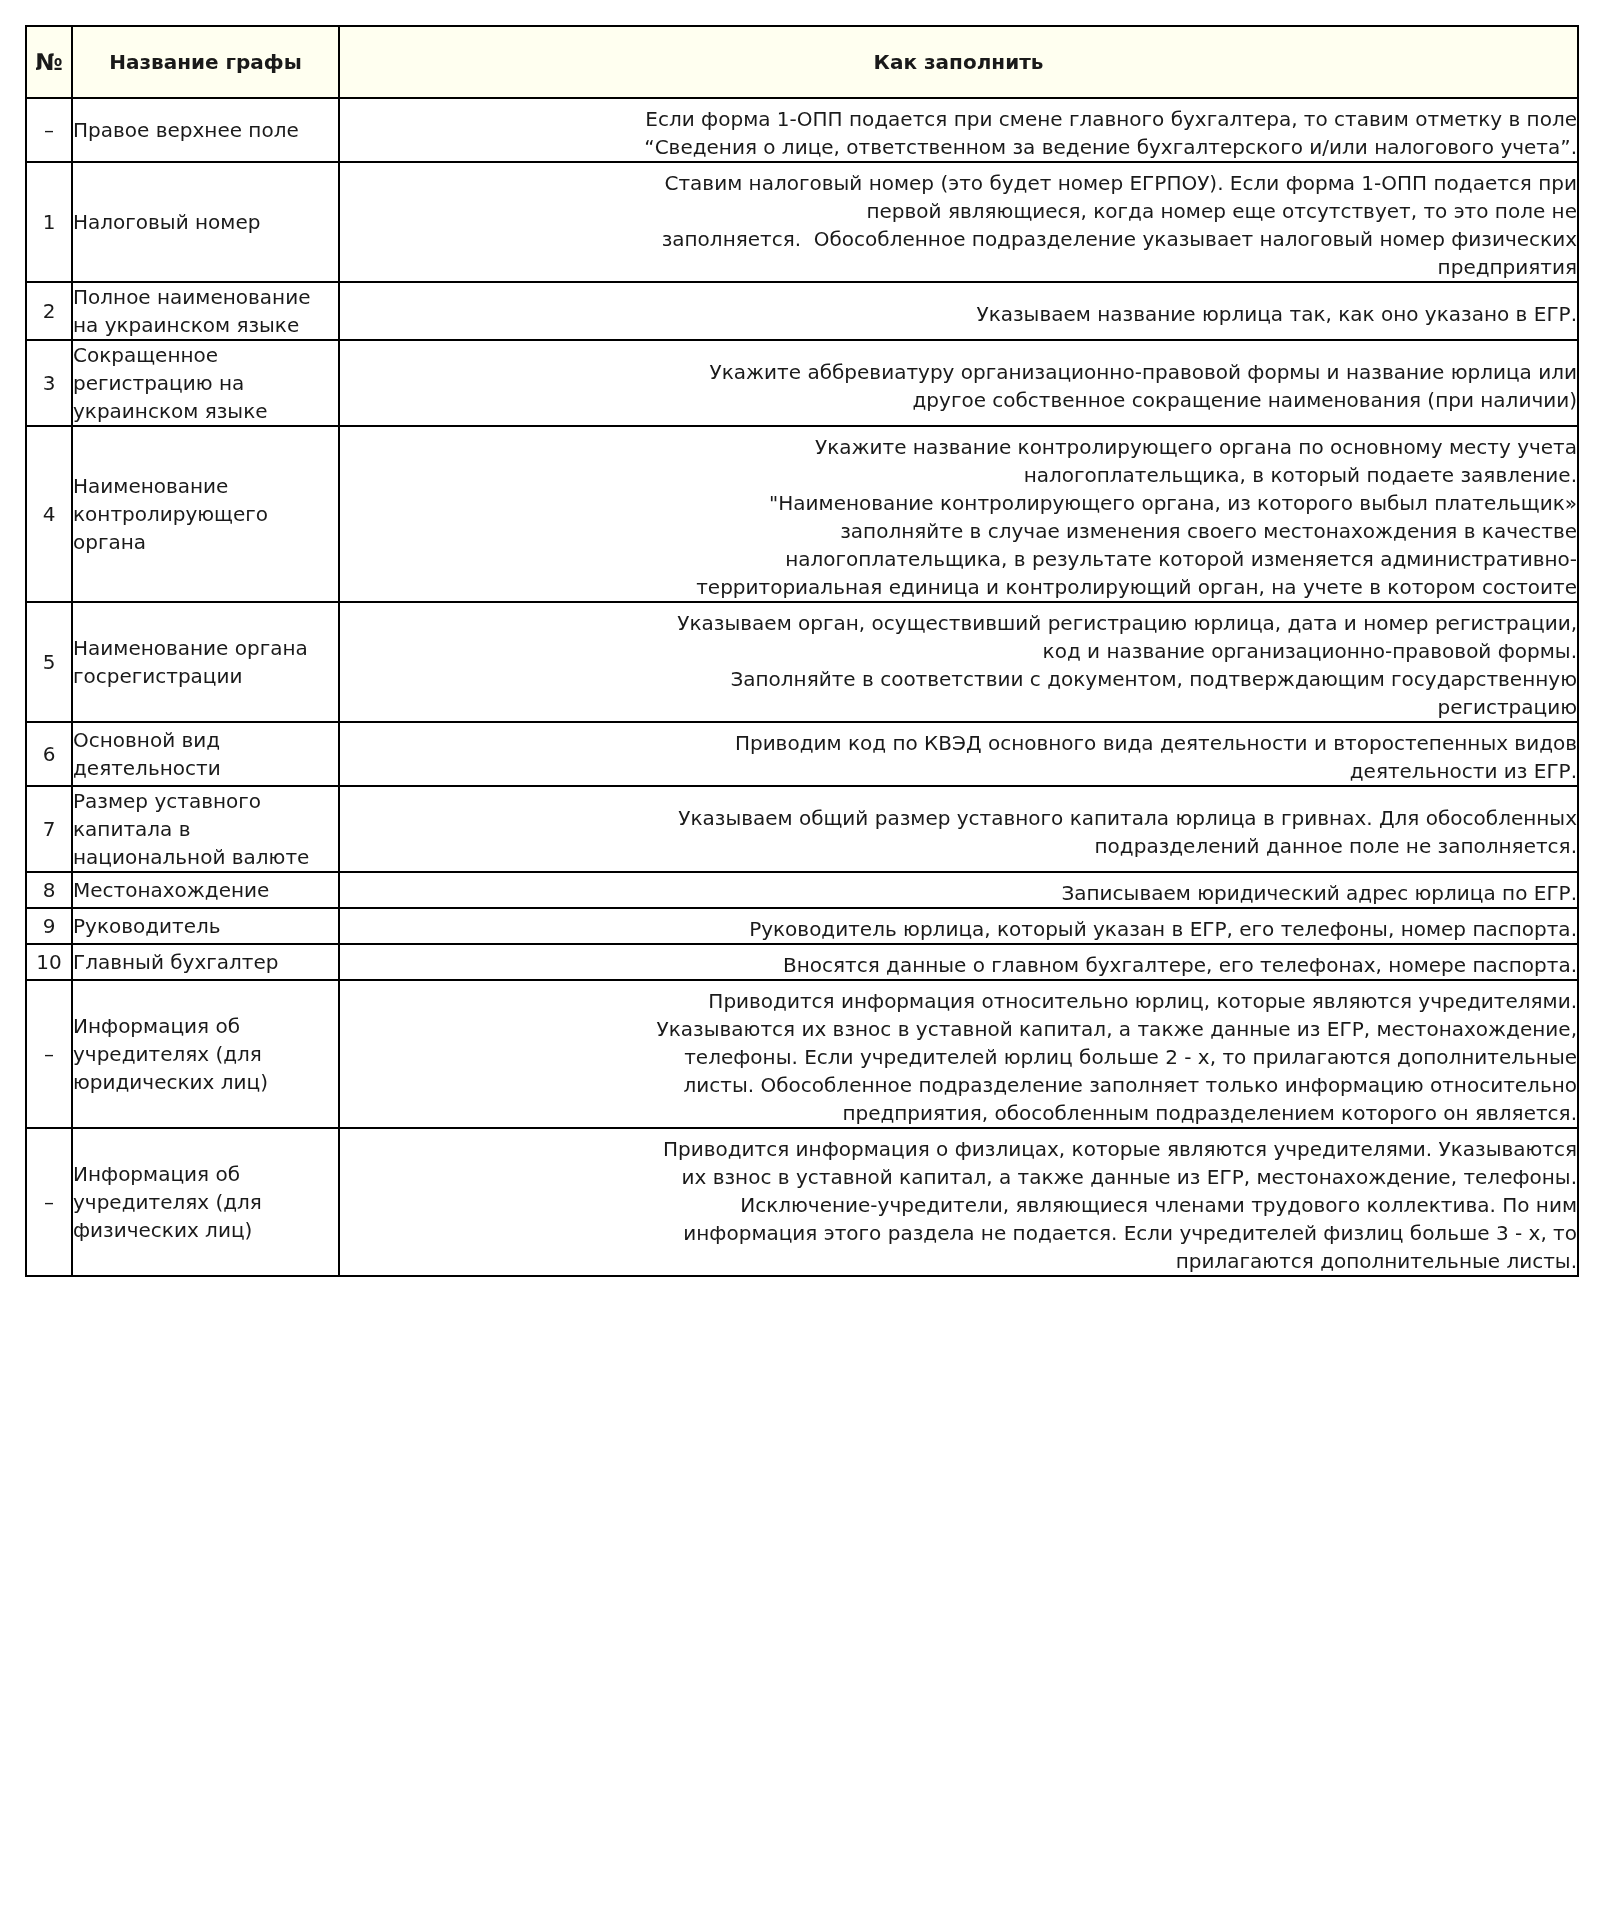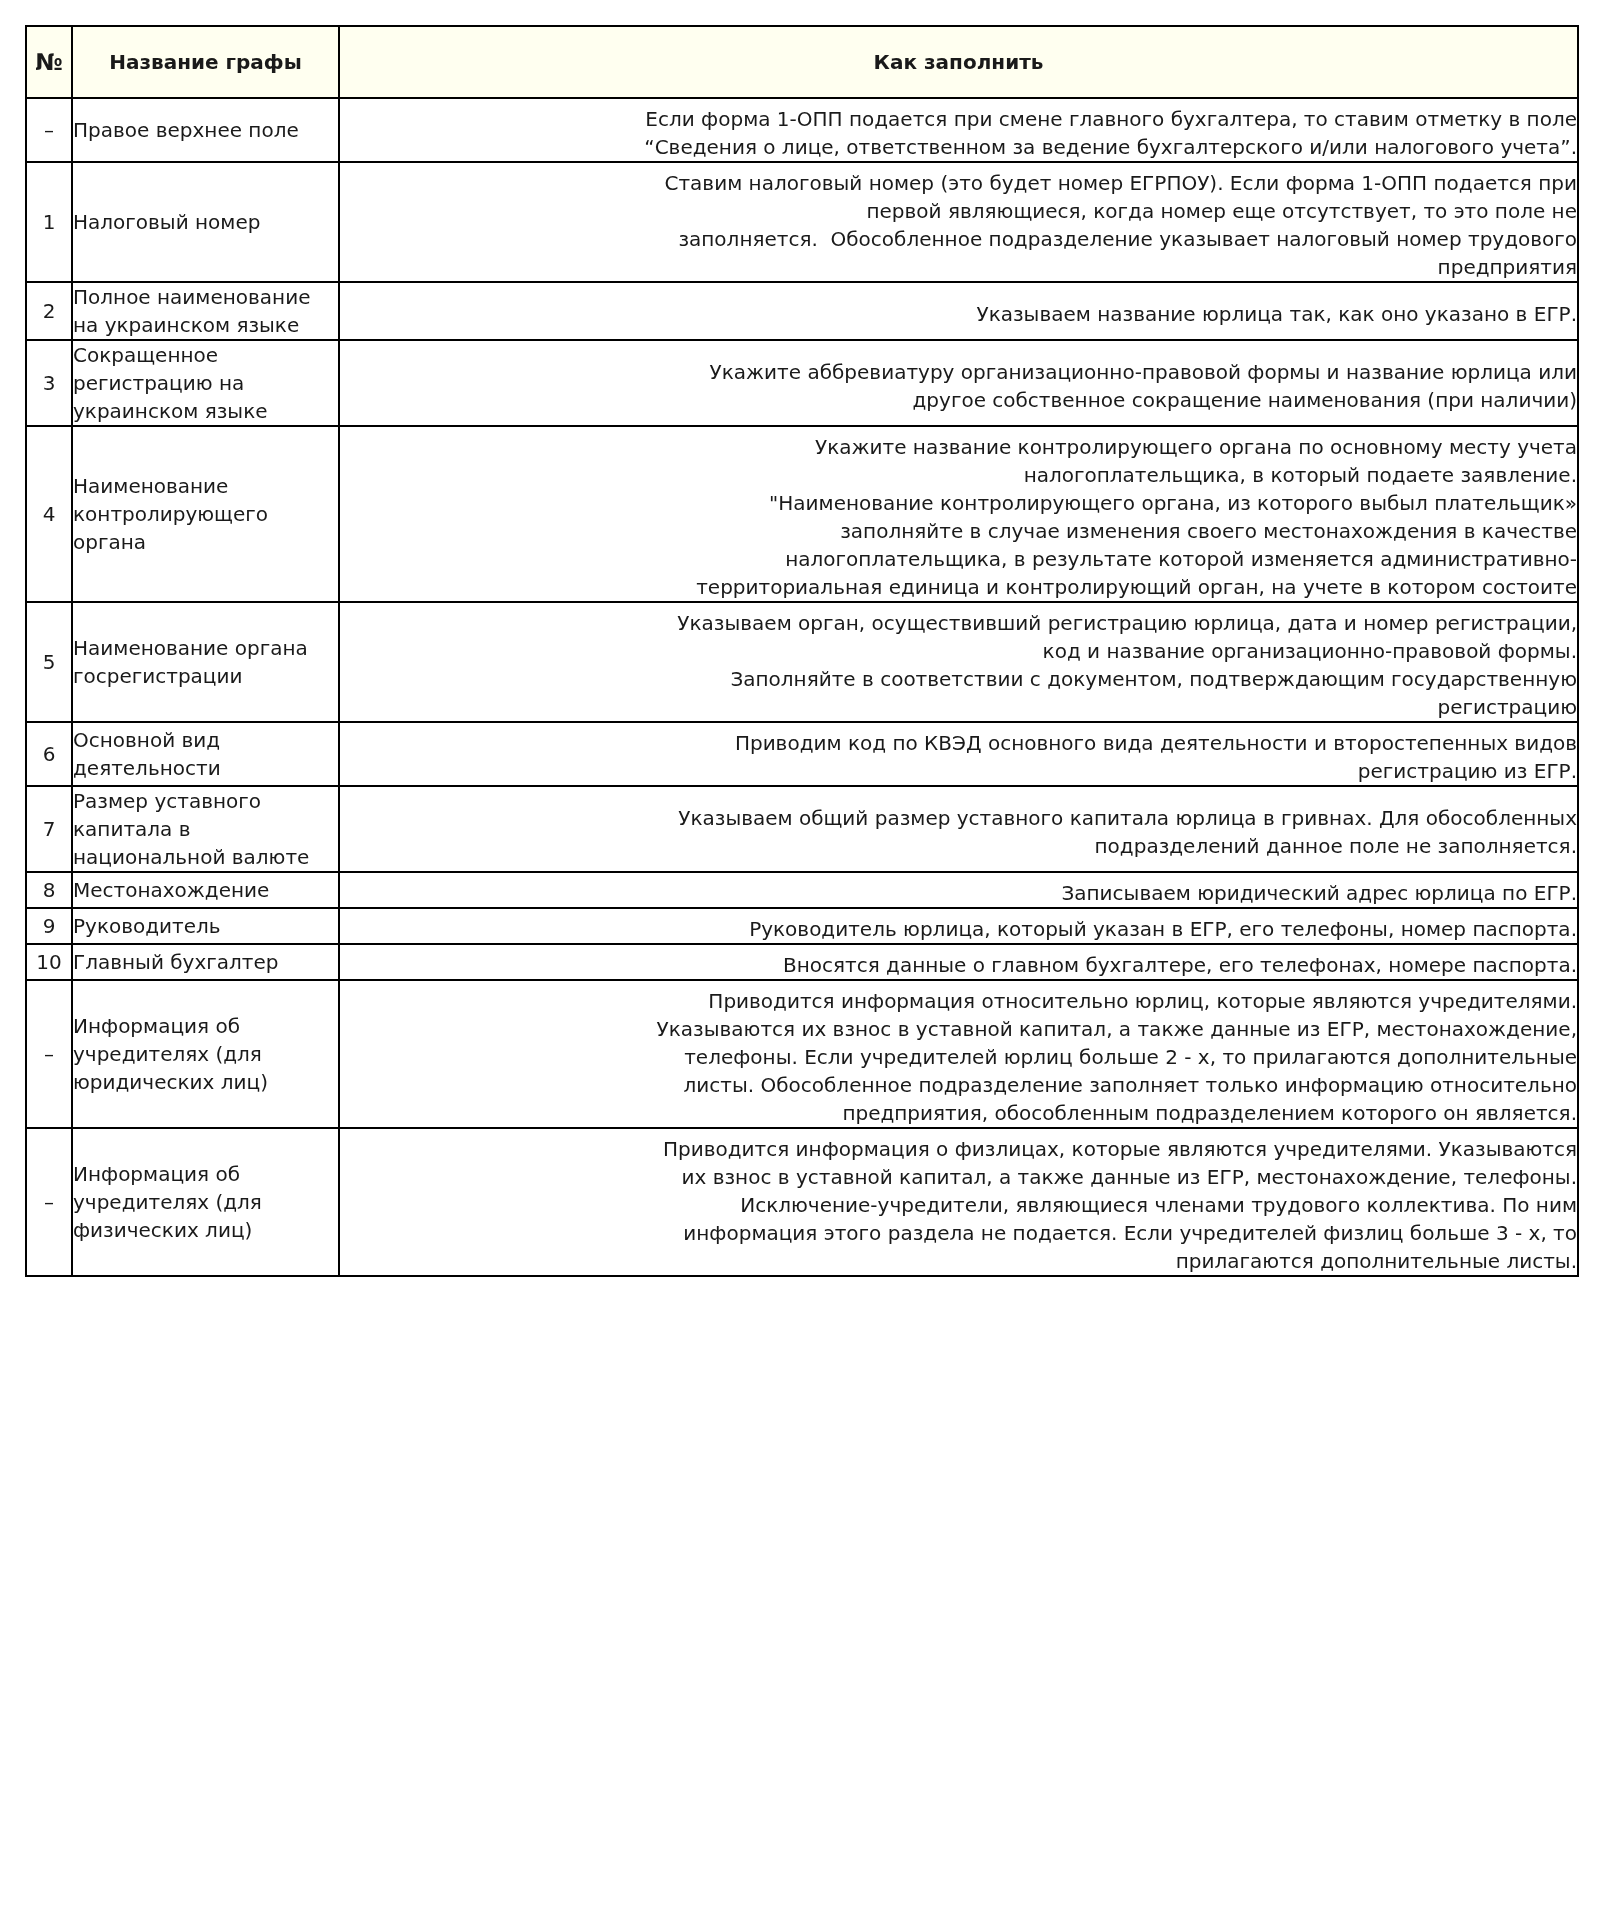--- a/index.html
+++ b/index.html
@@ -96,21 +96,21 @@
             <span class="dline pad-top">Если форма 1-ОПП подается при смене главного бухгалтера, то ставим отметку в поле</span>
             <span class="dline">“Сведения о лице, ответственном за ведение бухгалтерского и/или налогового учета”.</span>
           </td>
         </tr>
         <tr>
           <td class="num">1</td>
           <td class="name">Налоговый номер</td>
           <td class="desc">
             <span class="dline pad-top">Ставим налоговый номер (это будет номер ЕГРПОУ). Если форма 1-ОПП подается при</span>
             <span class="dline">первой являющиеся, когда номер еще отсутствует, то это поле не</span>
-            <span class="dline">заполняется.  Обособленное подразделение указывает налоговый номер трудового</span>
+            <span class="dline">заполняется.  Обособленное подразделение указывает налоговый номер физических</span>
             <span class="dline">предприятия</span>
           </td>
         </tr>
         <tr>
           <td class="num">2</td>
           <td class="name">Полное наименование на украинском языке</td>
           <td class="desc mid">
             <span class="dline pad-top">Указываем название юрлица так, как оно указано в ЕГР.</span>
           </td>
         </tr>
@@ -142,21 +142,21 @@
             <span class="dline">код и название организационно-правовой формы.</span>
             <span class="dline">Заполняйте в соответствии с документом, подтверждающим государственную</span>
             <span class="dline">регистрацию</span>
           </td>
         </tr>
         <tr>
           <td class="num">6</td>
           <td class="name">Основной вид деятельности</td>
           <td class="desc">
             <span class="dline pad-top">Приводим код по КВЭД основного вида деятельности и второстепенных видов</span>
-            <span class="dline">регистрацию из ЕГР.</span>
+            <span class="dline">деятельности из ЕГР.</span>
           </td>
         </tr>
         <tr>
           <td class="num">7</td>
           <td class="name">Размер уставного капитала в национальной валюте</td>
           <td class="desc">
             <span class="dline pad-top">Указываем общий размер уставного капитала юрлица в гривнах. Для обособленных</span>
             <span class="dline">подразделений данное поле не заполняется.</span>
           </td>
         </tr>

